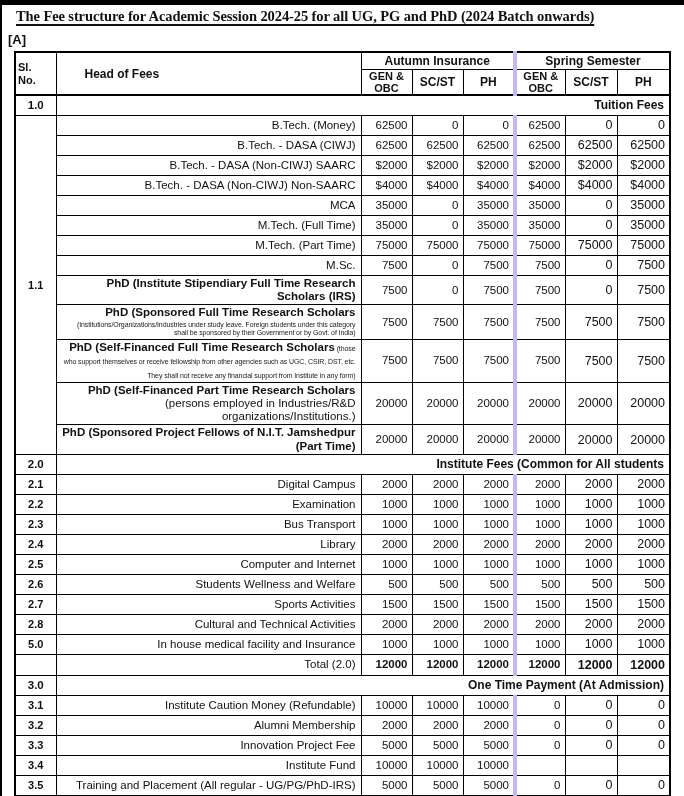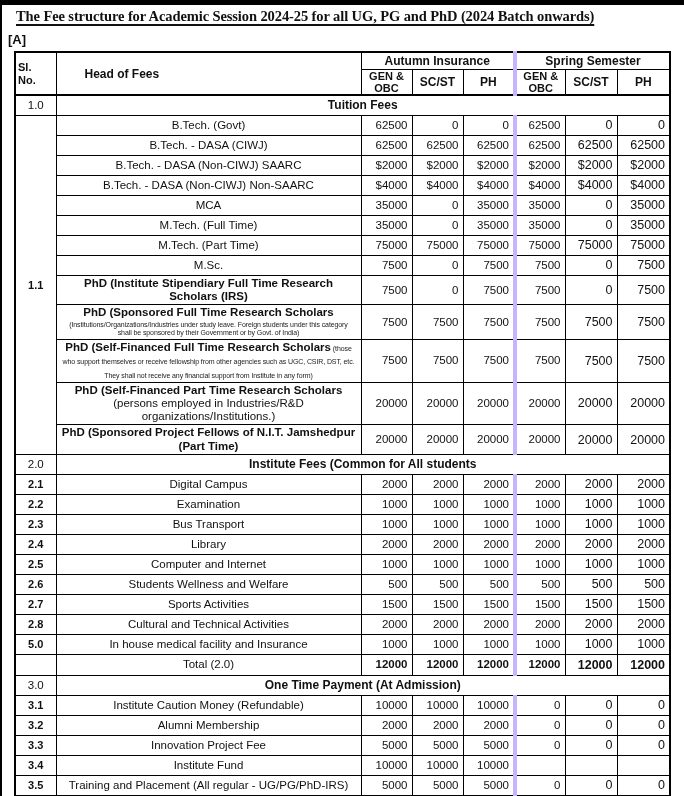--- a/index.html
+++ b/index.html
@@ -32,26 +32,26 @@
 
   .h-sl{font-size:11px;font-weight:bold;line-height:1.15;text-align:left}
   .h-fees{font-size:12px;font-weight:bold;text-align:left;padding-left:28px}
   .h-sem{font-size:12px;font-weight:bold;text-align:center;height:16px}
   .h-cat{font-size:12px;font-weight:bold;text-align:center;height:17px}
   .h-cat.small{font-size:11px}
   .semL{border-left:4px solid #c4b5fd}
 
   tbody td{height:17px;padding:0 4px;vertical-align:middle;font-size:11.5px;line-height:1.15}
   td.sl{text-align:center;font-weight:bold;font-size:11px;padding:0}
-  td.label{text-align:center;padding:1px 5px}
+  td.label{text-align:right;padding:1px 5px}
   td.label.b{font-weight:bold}
   td.val{text-align:right}
   td.val.alt{font-size:12.5px}
   td.b{font-weight:bold}
-  tr.row-section td{font-weight:normal;font-size:11.5px}
+  tr.row-section td{font-weight:bold;font-size:11.5px}
   tr.row-section td.seclabel{font-size:12px;padding-left:5px}
   tr.row-total td{height:18px}
   tr.row-total td.label{font-weight:normal}
   .suffix{font-weight:normal}
   .fine{font-weight:normal;font-size:7px;line-height:1.25;letter-spacing:-0.1px;color:#222}
   div.fine{margin-top:1px}
 </style>
 </head>
 <body>
 
@@ -96,21 +96,21 @@
       <th class="h-cat">PH</th>
     </tr>
   </thead>
   <tbody id="fee-tbody">
       <tr class="row-section">
         <td class="sl">1.0</td>
         <td class="label b seclabel" colspan="7"><span>Tuition Fees</span></td>
       </tr>
       <tr class="row-item">
         <td class="sl" rowspan="13">1.1</td>
-        <td class="label"><span>B.Tech. (Govt)</span></td>
+        <td class="label"><span>B.Tech. (Money)</span></td>
         <td class="val">62500</td>
         <td class="val">0</td>
         <td class="val">0</td>
         <td class="val semL">62500</td>
         <td class="val alt">0</td>
         <td class="val alt">0</td>
       </tr>
       <tr class="row-item">
         <td class="label"><span>B.Tech. - DASA (CIWJ)</span></td>
         <td class="val">62500</td>

